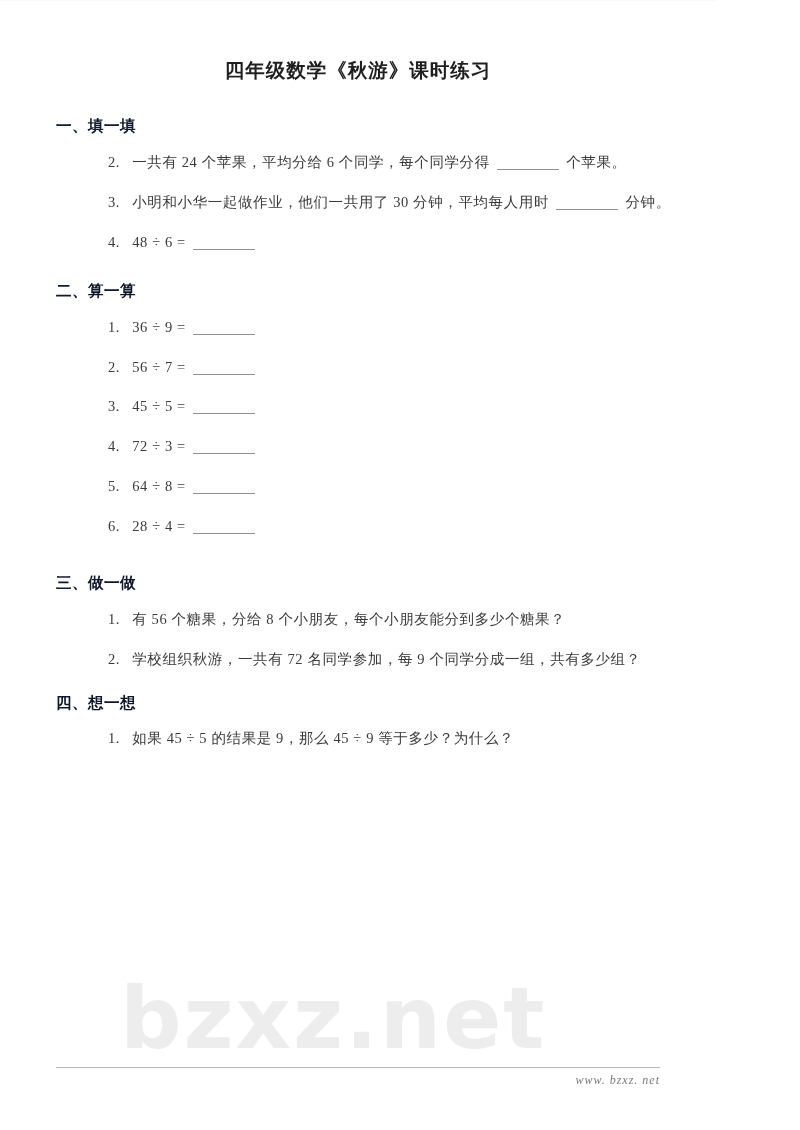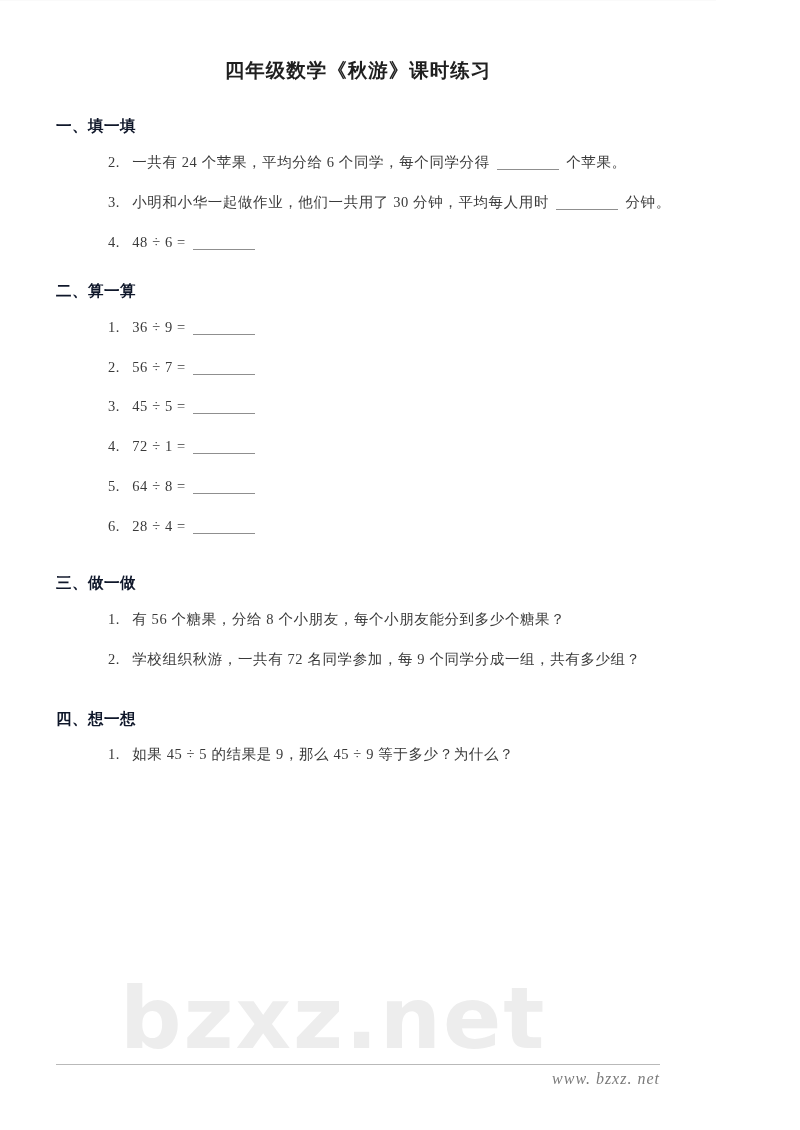--- a/index.html
+++ b/index.html
@@ -74,21 +74,21 @@
   .blank {
     display: inline-block;
     width: 62px;
     border-bottom: 1px solid #8f8f8f;
     vertical-align: -3px;
     margin: 0 3px;
   }
   .sec-gap-1 { margin-top: 32px; }
   .sec-gap-2 { margin-top: 18px; }
   .sec-gap-3 { margin-top: 26px; }
-  .sec-gap-4 { margin-top: 28px; }
+  .sec-gap-4 { margin-top: 12px; }
 
   .watermark {
     position: absolute;
     left: 0;
     right: 0;
     top: 975px;
     text-align: left;
     font-family: "DejaVu Sans", "Liberation Sans", sans-serif;
     font-weight: bold;
     font-size: 86px;
@@ -107,21 +107,21 @@
   }
   .footer-rule {
     height: 1px;
     background: #b9b9b9;
     width: 100%;
   }
   .footer-url {
     text-align: right;
     font-family: "Liberation Serif", "DejaVu Serif", serif;
     font-style: italic;
-    font-size: 16px;
+    font-size: 12px;
     color: #7a7a7a;
     letter-spacing: 1px;
     padding-top: 5px;
   }
 </style>
 </head>
 <body>
 
 <div class="page">
 
@@ -165,21 +165,21 @@
         <span>56 ÷ 7 =</span>
         <span class="blank"></span>
       </li>
       <li class="item">
         <span class="item-num">3.</span>
         <span>45 ÷ 5 =</span>
         <span class="blank"></span>
       </li>
       <li class="item">
         <span class="item-num">4.</span>
-        <span>72 ÷ 1 =</span>
+        <span>72 ÷ 3 =</span>
         <span class="blank"></span>
       </li>
       <li class="item">
         <span class="item-num">5.</span>
         <span>64 ÷ 8 =</span>
         <span class="blank"></span>
       </li>
       <li class="item">
         <span class="item-num">6.</span>
         <span>28 ÷ 4 =</span>

